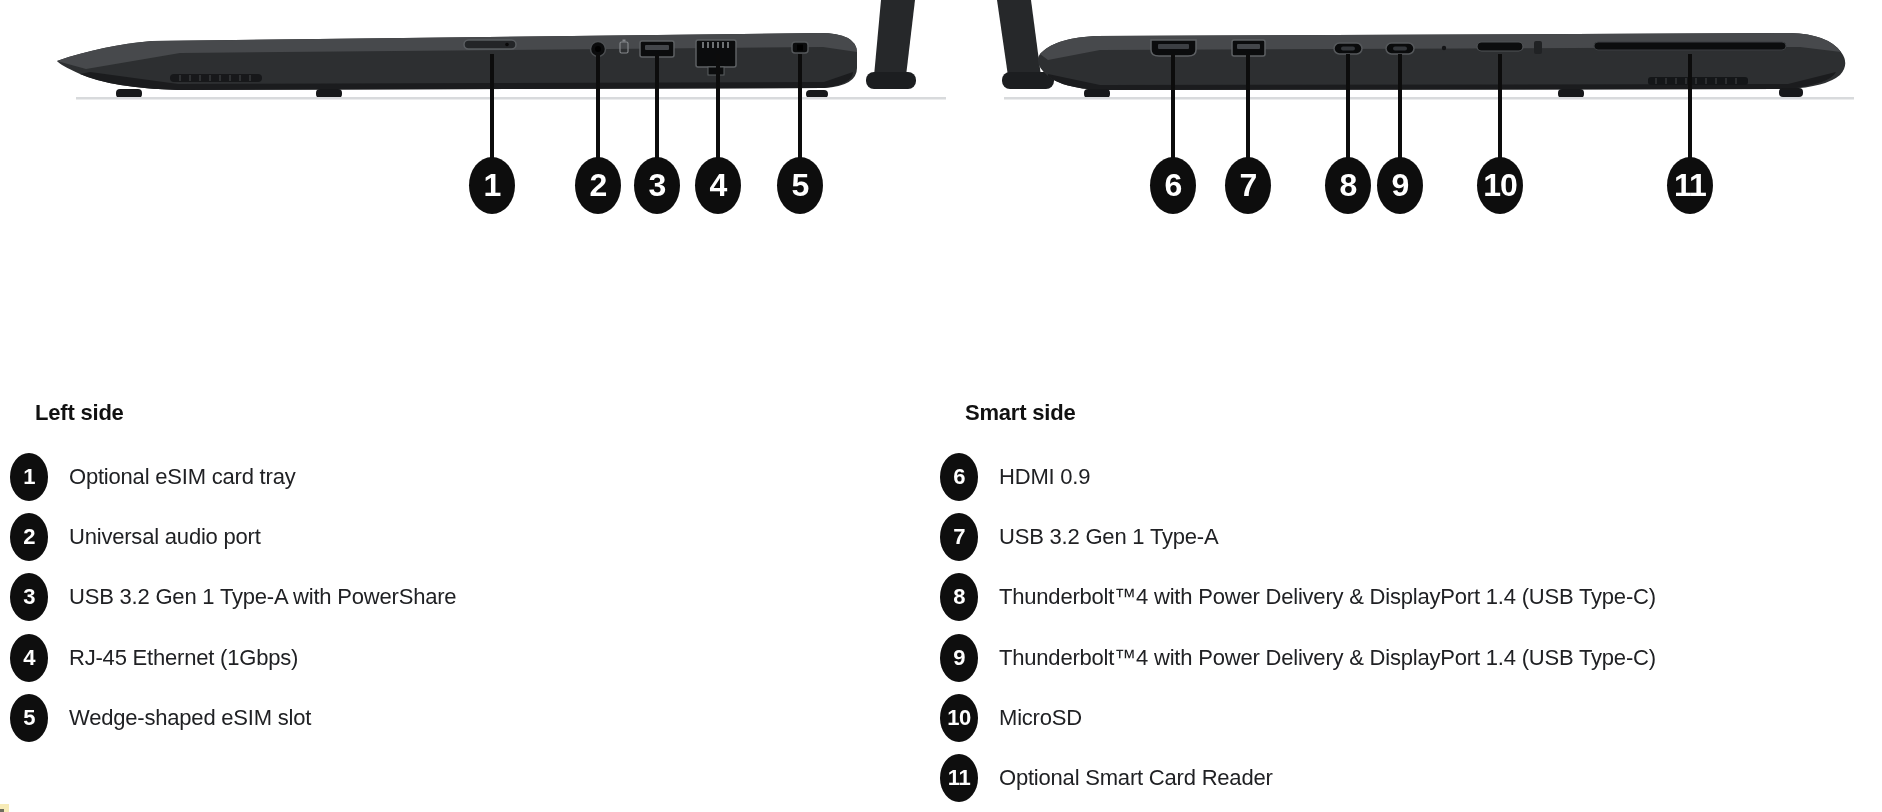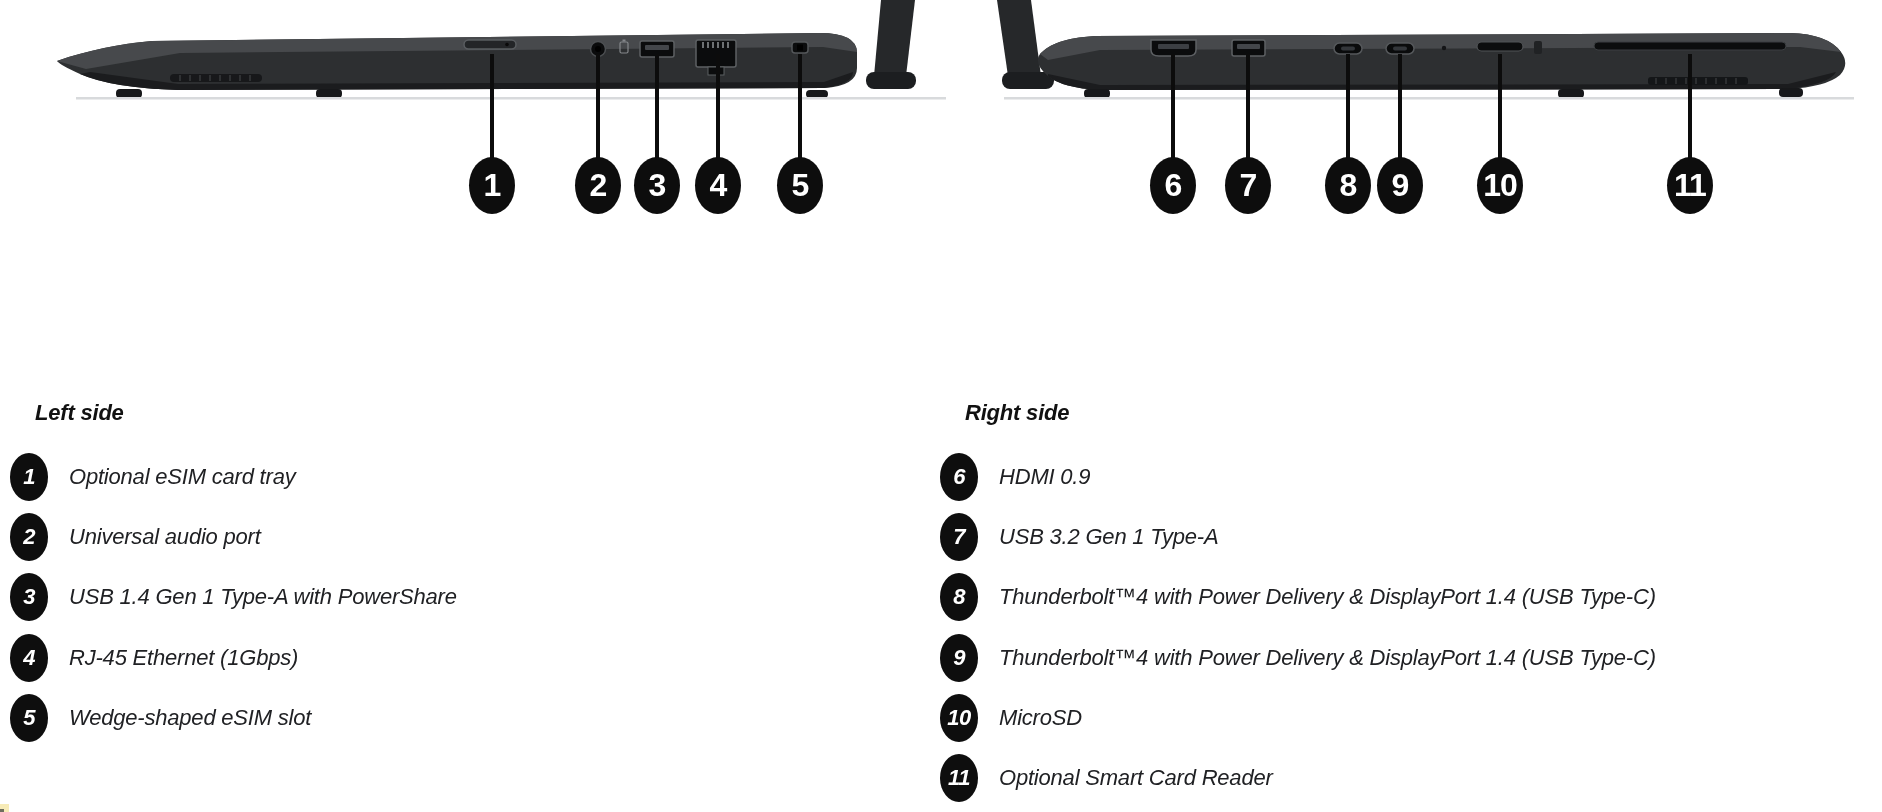--- a/index.html
+++ b/index.html
@@ -11,21 +11,21 @@
   
   .callouts{position:absolute;left:0;top:0;width:1882px;height:240px;}
   .callout{position:absolute;top:0;width:46px;height:220px;transform:translateX(-50%);}
   .callout-line{position:absolute;left:50%;top:54px;width:4px;height:108px;background:#0c0c0c;transform:translateX(-50%);}
   .callout-bubble{
     position:absolute;left:0;top:157px;width:46px;height:57px;border-radius:50%;
     background:#0d0d0d;color:#ffffff;display:flex;align-items:center;justify-content:center;
     font-size:32px;font-weight:700;letter-spacing:-1px;
   }
   
-  .legend-col{position:absolute;top:398px;width:820px;font-style:italic;}
+  .legend-col{position:absolute;top:398px;width:820px;}
   .legend-col.left{left:10px;}
   .legend-col.right{left:940px;}
   .legend-heading{margin:0 0 0 25px;font-size:22px;line-height:30px;font-weight:700;color:#111111;letter-spacing:-0.2px;}
   .legend-list{margin-top:18.9px;}
   .legend-item{display:flex;align-items:center;height:60.2px;}
   .badge{
     flex:0 0 38px;width:38px;height:48px;border-radius:50%;background:#0e0e0e;color:#ffffff;
     display:flex;align-items:center;justify-content:center;font-size:22px;font-weight:700;letter-spacing:-0.5px;
   }
   .legend-label{margin-left:21px;font-size:22px;color:#202124;letter-spacing:-0.2px;white-space:nowrap;}
@@ -212,39 +212,39 @@
         <div class="legend-item">
         <span class="badge">
             <span>2</span>
           </span>
         <span class="legend-label">Universal audio port</span>
       </div>
         <div class="legend-item">
         <span class="badge">
             <span>3</span>
           </span>
-        <span class="legend-label">USB 1.4 Gen 1 Type-A with PowerShare</span>
+        <span class="legend-label">USB 3.2 Gen 1 Type-A with PowerShare</span>
       </div>
         <div class="legend-item">
         <span class="badge">
             <span>4</span>
           </span>
         <span class="legend-label">RJ-45 Ethernet (1Gbps)</span>
       </div>
         <div class="legend-item">
         <span class="badge">
             <span>5</span>
           </span>
         <span class="legend-label">Wedge-shaped eSIM slot</span>
       </div>
       </div>
   </div>
 
   <div class="legend-col right">
-    <h3 class="legend-heading">Right side</h3>
+    <h3 class="legend-heading">Smart side</h3>
     <div class="legend-list">
 
     <div class="legend-item">
         <span class="badge">
             <span>6</span>
           </span>
         <span class="legend-label">HDMI 0.9</span>
       </div>
         <div class="legend-item">
         <span class="badge">

